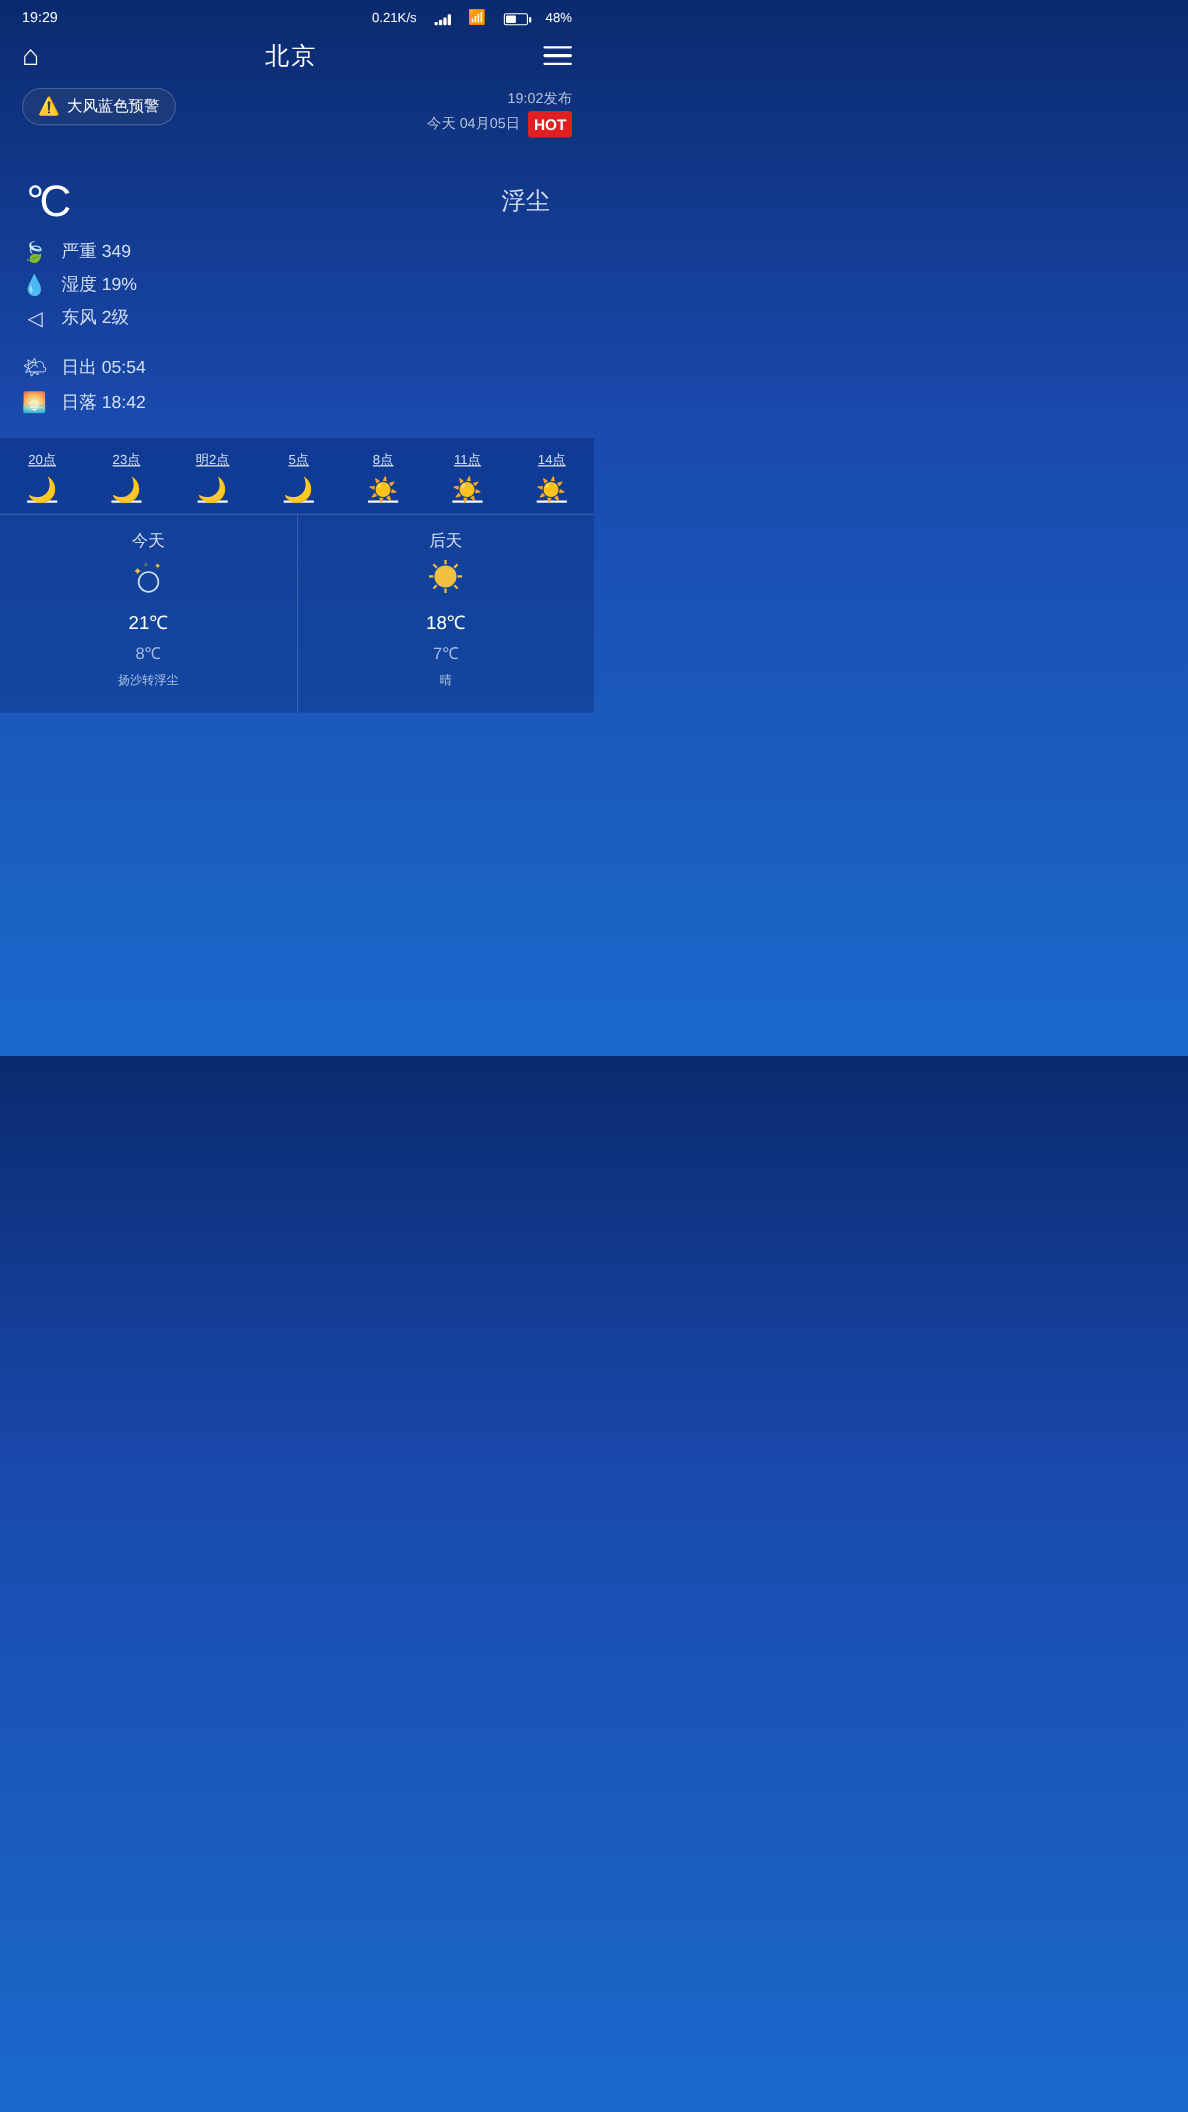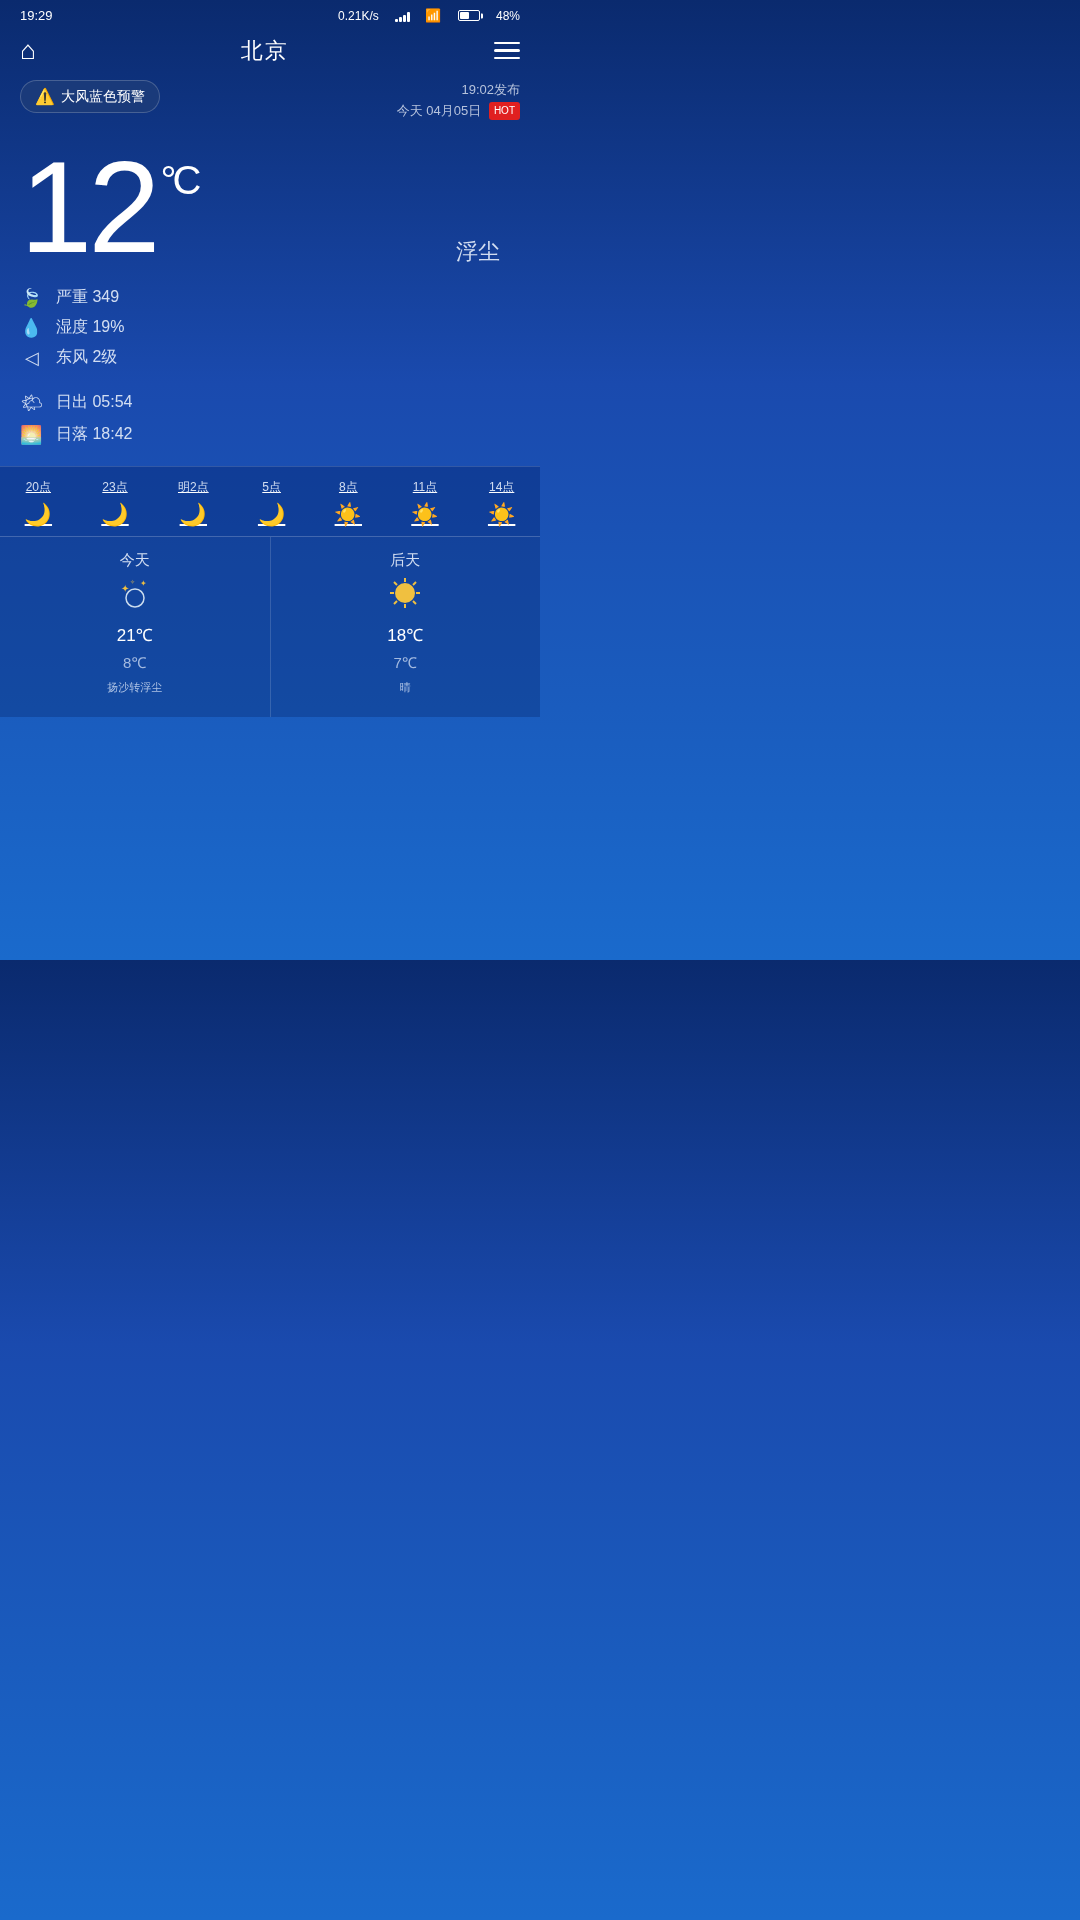--- a/index.html
+++ b/index.html
@@ -18,21 +18,21 @@
     .status-bar {
       display: flex;
       justify-content: space-between;
       align-items: center;
       padding: 8px 20px 4px;
       font-size: 13px;
       font-weight: 500;
     }
     .status-right {
       display: flex;
-      align-items: center;
+      align-items: flex-end;
       gap: 16px;
       font-size: 12px;
     }
     .signal-bars {
       display: flex;
       align-items: flex-end;
       gap: 1px;
       height: 12px;
     }
     .signal-bar {
@@ -134,25 +134,25 @@
     .date-info {
       text-align: right;
       font-size: 13px;
       color: rgba(200,210,230,0.9);
       line-height: 1.6;
     }
     .hot-badge {
       display: inline-block;
       background: #e02020;
       color: white;
-      font-size: 10px;
+      font-size: 14px;
       padding: 1px 5px;
       border-radius: 3px;
       margin-left: 4px;
-      font-weight: normal;
+      font-weight: bold;
       vertical-align: middle;
     }
 
     
     .temp-section {
       padding: 10px 20px 5px 20px;
       position: relative;
     }
     .big-temp {
       font-size: 130px;
@@ -330,21 +330,20 @@
     <div>19:02发布</div>
     <div>
       <span>今天 04月05日</span>
       <span class="hot-badge">HOT</span>
     </div>
   </div>
 </div>
 
 <div class="temp-section">
   <div class="big-temp">
-    <span>12</span>
     <span class="degree-unit">°C</span>
   </div>
   <div class="weather-desc">浮尘</div>
 </div>
 
 <div class="weather-details">
   <div class="detail-row">
     <span class="detail-icon">🍃</span>
     <span><span>严重</span> <span>349</span></span>
   </div>

